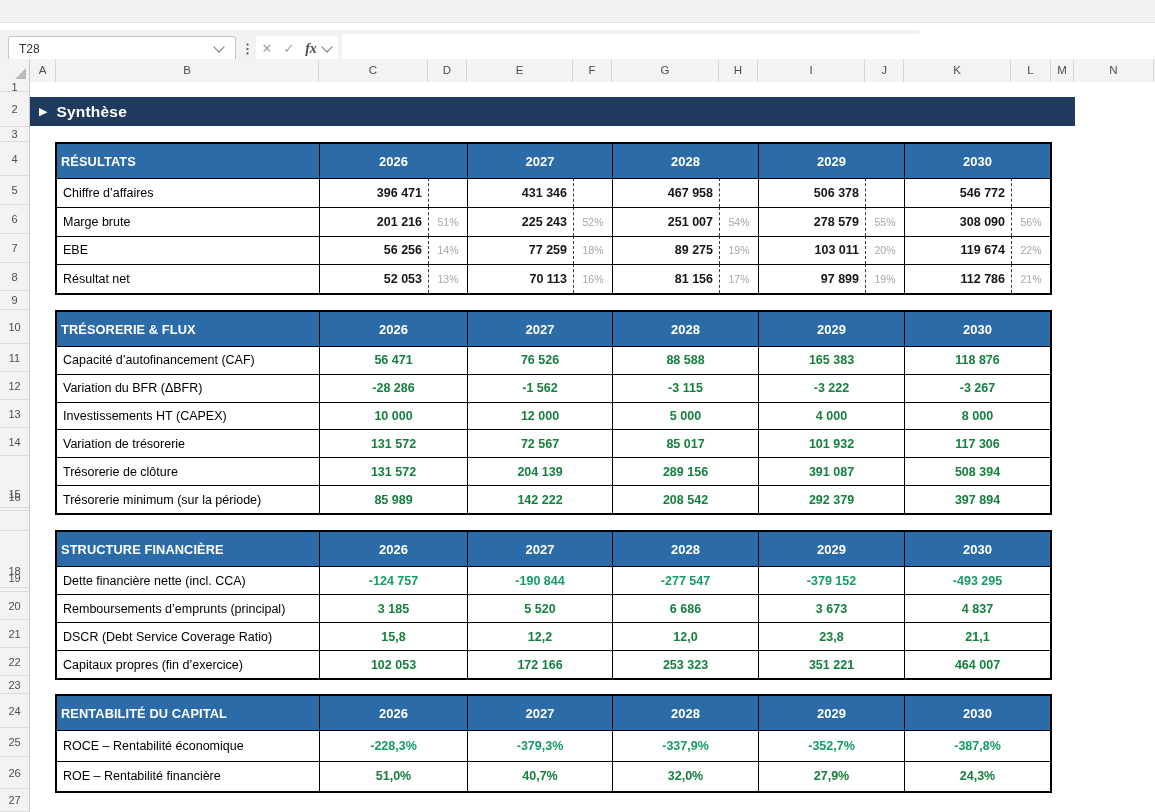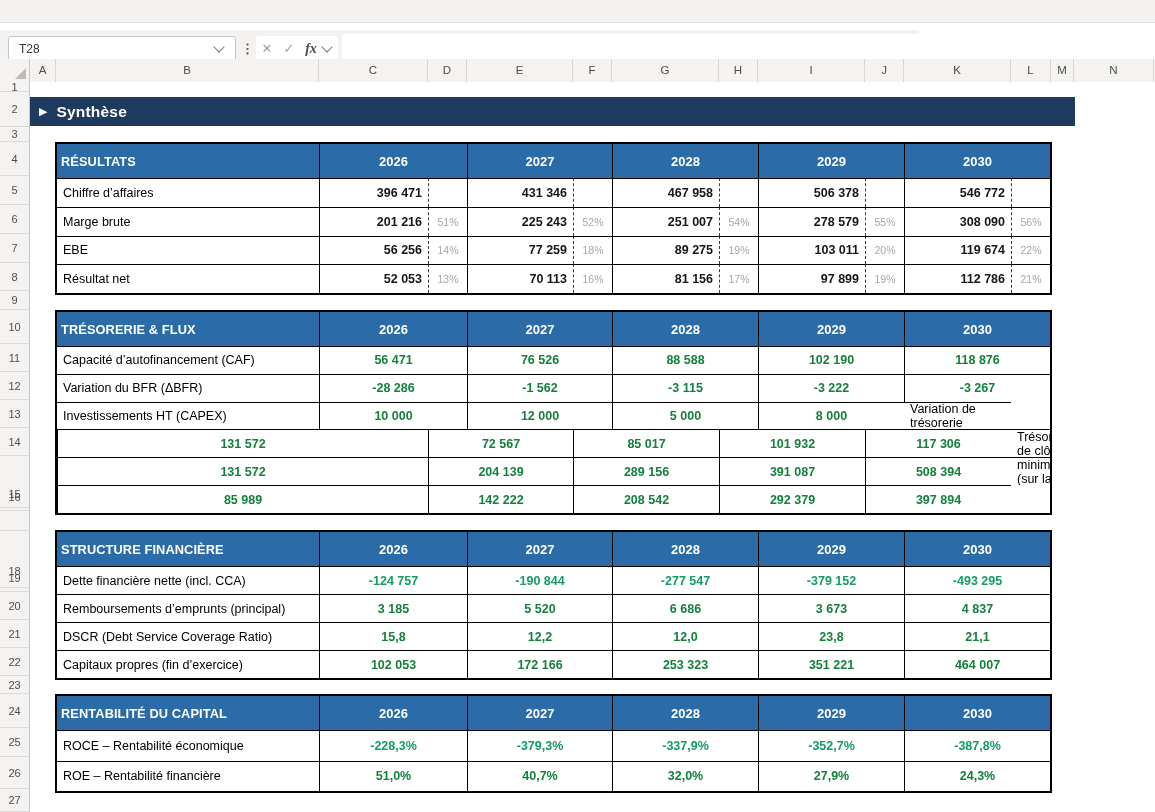--- a/index.html
+++ b/index.html
@@ -186,32 +186,33 @@
         <div class="cell th-title">TRÉSORERIE &amp; FLUX</div>
         <div class="cell th-year">2026</div>
         <div class="cell th-year">2027</div>
         <div class="cell th-year">2028</div>
         <div class="cell th-year">2029</div>
         <div class="cell th-year">2030</div>
         <div class="cell td-label">Capacité d’autofinancement (CAF)</div>
         <div class="cell td-merge">56 471</div>
         <div class="cell td-merge">76 526</div>
         <div class="cell td-merge">88 588</div>
-        <div class="cell td-merge">102 190</div>
+        <div class="cell td-merge">165 383</div>
         <div class="cell td-merge">118 876</div>
         <div class="cell td-label">Variation du BFR (ΔBFR)</div>
         <div class="cell td-merge">-28 286</div>
         <div class="cell td-merge">-1 562</div>
         <div class="cell td-merge">-3 115</div>
         <div class="cell td-merge">-3 222</div>
         <div class="cell td-merge">-3 267</div>
         <div class="cell td-label">Investissements HT (CAPEX)</div>
         <div class="cell td-merge">10 000</div>
         <div class="cell td-merge">12 000</div>
         <div class="cell td-merge">5 000</div>
+        <div class="cell td-merge">4 000</div>
         <div class="cell td-merge">8 000</div>
         <div class="cell td-label">Variation de trésorerie</div>
         <div class="cell td-merge">131 572</div>
         <div class="cell td-merge">72 567</div>
         <div class="cell td-merge">85 017</div>
         <div class="cell td-merge">101 932</div>
         <div class="cell td-merge">117 306</div>
         <div class="cell td-label">Trésorerie de clôture</div>
         <div class="cell td-merge">131 572</div>
         <div class="cell td-merge">204 139</div>

